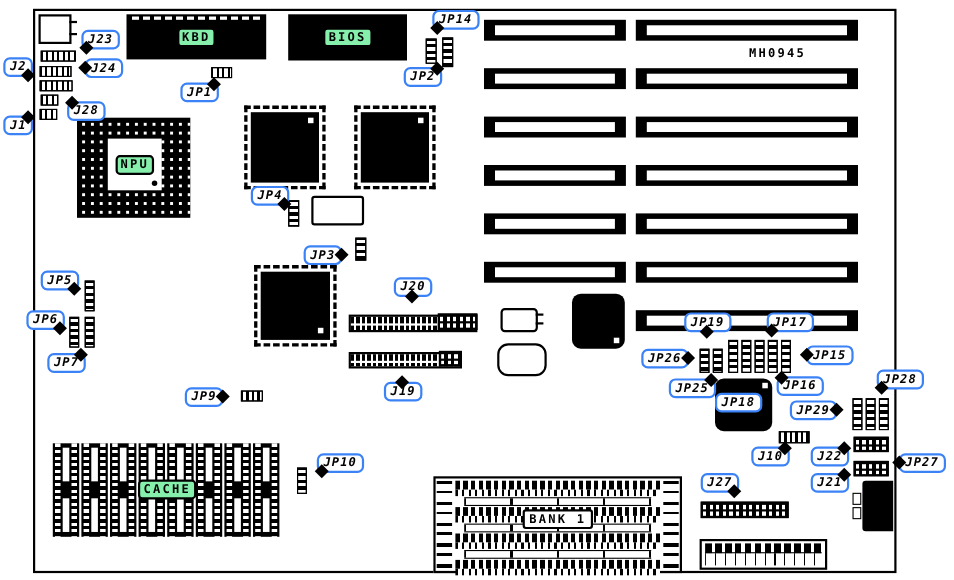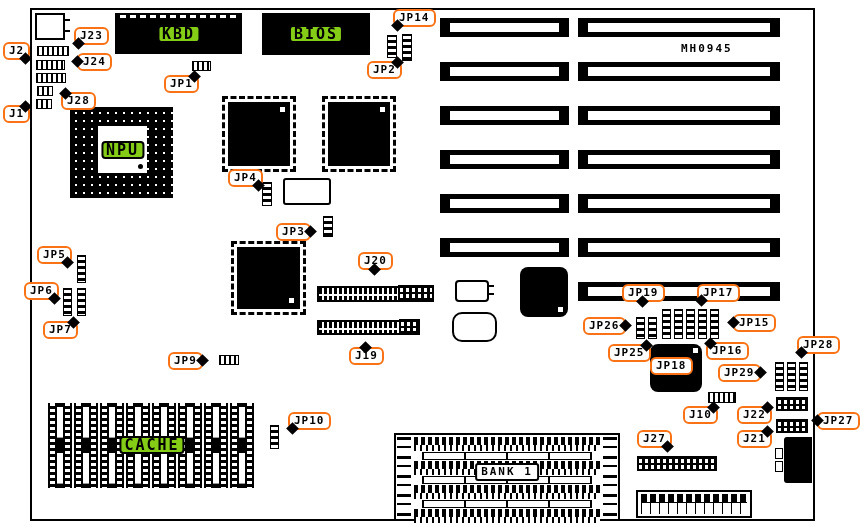--- a/index.html
+++ b/index.html
@@ -4,22 +4,22 @@
 <style>
   html,body{margin:0;padding:0;background:#fff;}
   #canvas{position:relative;width:867px;height:527px;background:#fff;overflow:hidden;
           font-family:"DejaVu Sans Mono","Liberation Mono",monospace;color:#000;}
   .abs{position:absolute;}
   
   .board{border:2px solid #000;background:#fff;}
   
   .blackchip{background:#000;}
   .chip-label{position:absolute;left:50%;top:50%;transform:translate(-50%,-50%);
-      background:#84cc16;border:2px solid #000;border-radius:4px;padding:0 3px;
-      font-size:15px;font-weight:bold;letter-spacing:2px;white-space:nowrap;line-height:14px;z-index:3;}
+      background:#86efac;border:2px solid #000;border-radius:4px;padding:0 3px;
+      font-size:11px;font-weight:bold;letter-spacing:2px;white-space:nowrap;line-height:14px;z-index:3;}
   .qfp{background:#000;outline:3px dashed #000;outline-offset:3px;}
   .pin1{position:absolute;width:5px;height:5px;background:#fff;}
   .rounded{border-radius:8px;}
   
   .slot{background:#000;}
   .slot-inner{position:absolute;left:10px;right:10px;top:5px;bottom:5px;background:#fff;}
   
   .jmp-h{background-color:#000;background-image:repeating-linear-gradient(90deg,#fff 1px,#fff 4px,#000 4px,#000 6px);border:1px solid #000;}
   .jmp-v{background-color:#000;background-image:repeating-linear-gradient(180deg,#fff 1px,#fff 4px,#000 4px,#000 7px);border:1px solid #000;}
   .hdr2{border:2px solid #000;background-color:#fff;
@@ -49,23 +49,23 @@
   .simm-row{height:14px;margin:1px 0;
        background-image:
          repeating-linear-gradient(90deg,#000 0,#000 4px,#fff 4px,#fff 7px),
          repeating-linear-gradient(90deg,#000 0,#000 2px,#fff 2px,#fff 6px);
        background-size:100% 8px,100% 6px;background-position:top,bottom;background-repeat:no-repeat,no-repeat;}
   .simm-gap{height:6px;margin:0 8px;border-top:1px solid #000;border-bottom:1px solid #000;
        background-image:repeating-linear-gradient(90deg,#000 0,#000 2px,#fff 2px,#fff 42px);}
   .bank-label{position:absolute;left:50%;transform:translateX(-50%);background:#fff;border:2px solid #000;
        border-radius:3px;padding:0 4px;font-size:11px;font-weight:bold;letter-spacing:2px;line-height:14px;z-index:3;}
   
-  .callout{position:absolute;background:#fff;border:2px solid #f97316;border-radius:6px;
+  .callout{position:absolute;background:#fff;border:2px solid #3b82f6;border-radius:6px;
       padding:0 4px;font-size:11px;font-weight:bold;letter-spacing:1px;line-height:14px;
-      white-space:nowrap;z-index:10;}
+      white-space:nowrap;z-index:10;font-style:italic;}
   .tail{position:absolute;width:9px;height:9px;background:#000;transform:rotate(45deg);z-index:-1;}
   .tail-r  .tail{right:-6px;top:50%;margin-top:-5px;}
   .tail-l  .tail{left:-6px;top:50%;margin-top:-5px;}
   .tail-b  .tail{bottom:-6px;left:50%;margin-left:-5px;}
   .tail-t  .tail{top:-6px;left:50%;margin-left:-5px;}
   .tail-br .tail{bottom:-5px;right:-2px;}
   .tail-bl .tail{bottom:-5px;left:-2px;}
   .tail-tr .tail{top:-5px;right:-2px;}
   .tail-tl .tail{top:-5px;left:-2px;}
   .code-text{font-size:11px;letter-spacing:2px;font-weight:bold;margin-left:29px;}
@@ -242,21 +242,21 @@
   <div class="abs blackchip" style="left:784px;top:437px;width:28px;height:46px;border-radius:3px 0 0 3px;">
     <div class="abs white-part" style="left:-9px;top:11px;width:6px;height:9px;border-width:1px;"></div>
     <div class="abs white-part" style="left:-9px;top:24px;width:6px;height:9px;border-width:1px;"></div>
   </div>
   <div class="abs bot-conn" style="left:636px;top:490px;width:112px;height:24px;">
     <div class="bot-row1"></div>
     <div class="bot-row2"></div>
   </div>
 
   <div class="callout tail-bl" style="left:74px;top:27px;"><span class="tail"></span><span>J23</span></div>
-  <div class="callout tail-br" style="left:3px;top:42px;"><span class="tail"></span><span>J2</span></div>
+  <div class="callout tail-br" style="left:3px;top:52px;"><span class="tail"></span><span>J2</span></div>
   <div class="callout tail-l" style="left:77px;top:53px;"><span class="tail"></span><span>J24</span></div>
   <div class="callout tail-tl" style="left:61px;top:92px;"><span class="tail"></span><span>J28</span></div>
   <div class="callout tail-tr" style="left:3px;top:105px;"><span class="tail"></span><span>J1</span></div>
   <div class="callout tail-tr" style="left:164px;top:75px;"><span class="tail"></span><span>JP1</span></div>
   <div class="callout tail-bl" style="left:393px;top:9px;"><span class="tail"></span><span>JP14</span></div>
   <div class="callout tail-tr" style="left:367px;top:61px;"><span class="tail"></span><span>JP2</span></div>
   <div class="callout tail-br" style="left:228px;top:169px;"><span class="tail"></span><span>JP4</span></div>
   <div class="callout tail-r" style="left:276px;top:223px;"><span class="tail"></span><span>JP3</span></div>
   <div class="callout tail-br" style="left:37px;top:246px;"><span class="tail"></span><span>JP5</span></div>
   <div class="callout tail-br" style="left:24px;top:282px;"><span class="tail"></span><span>JP6</span></div>

